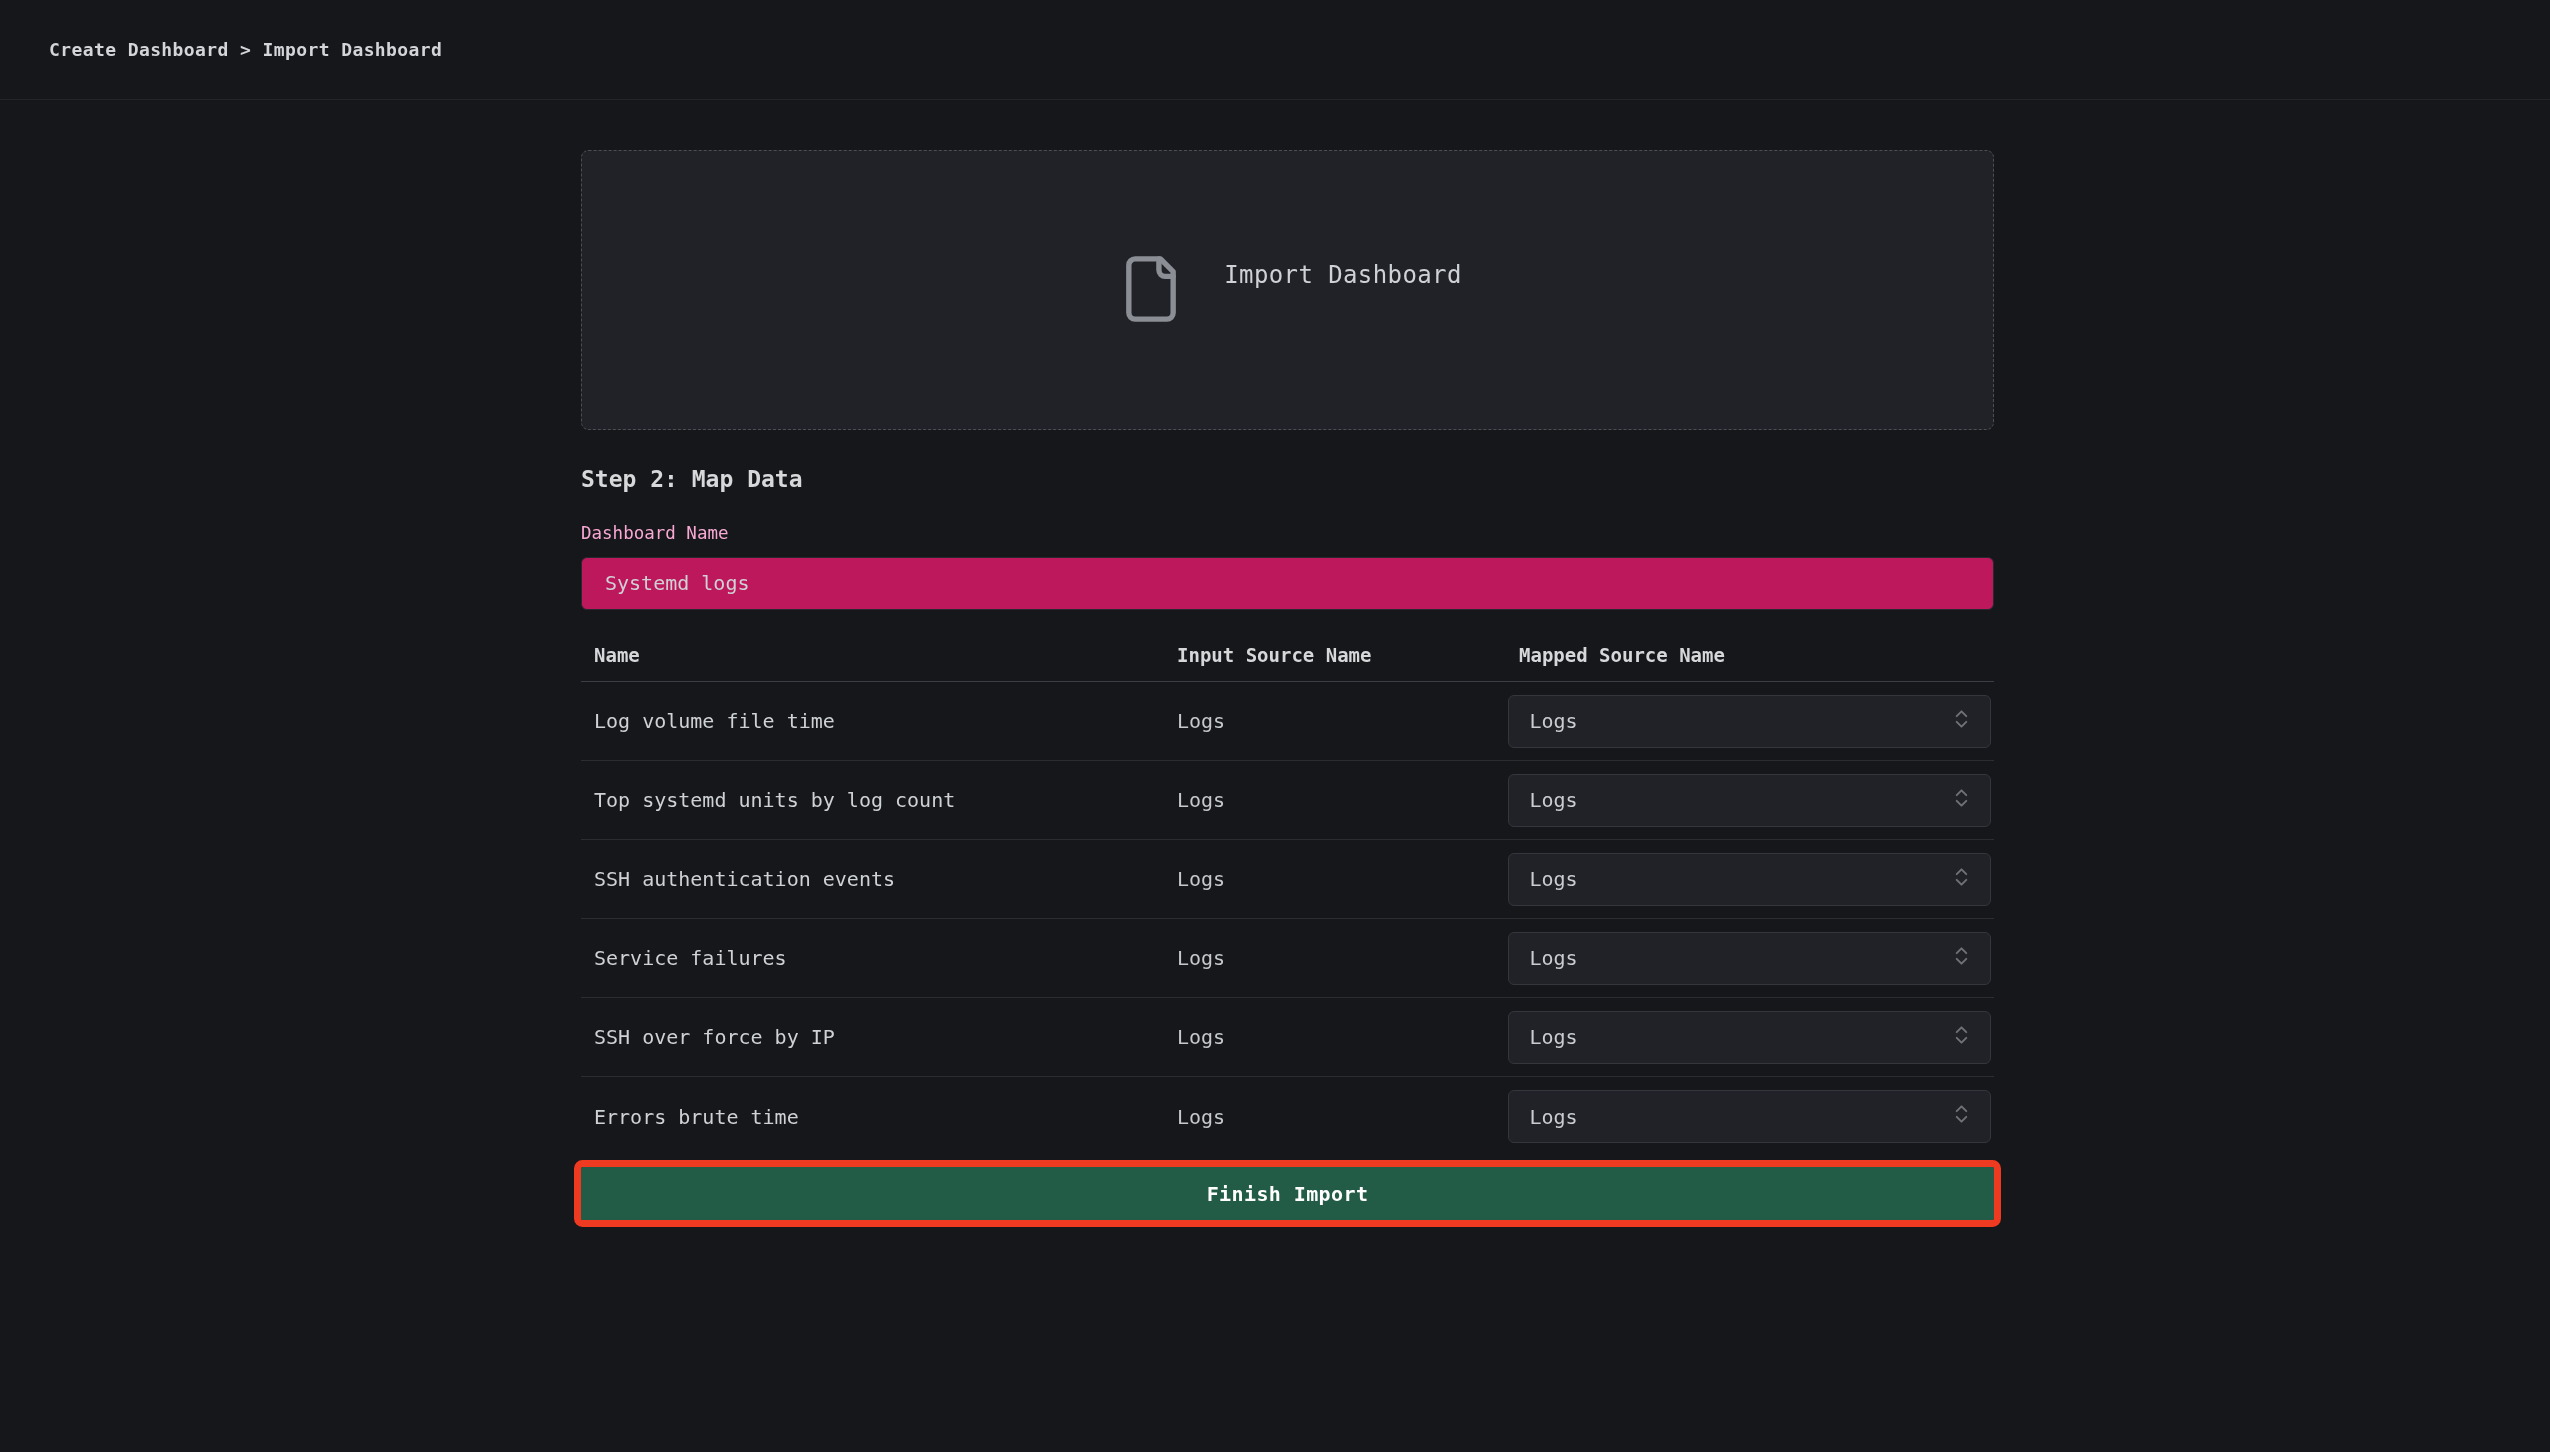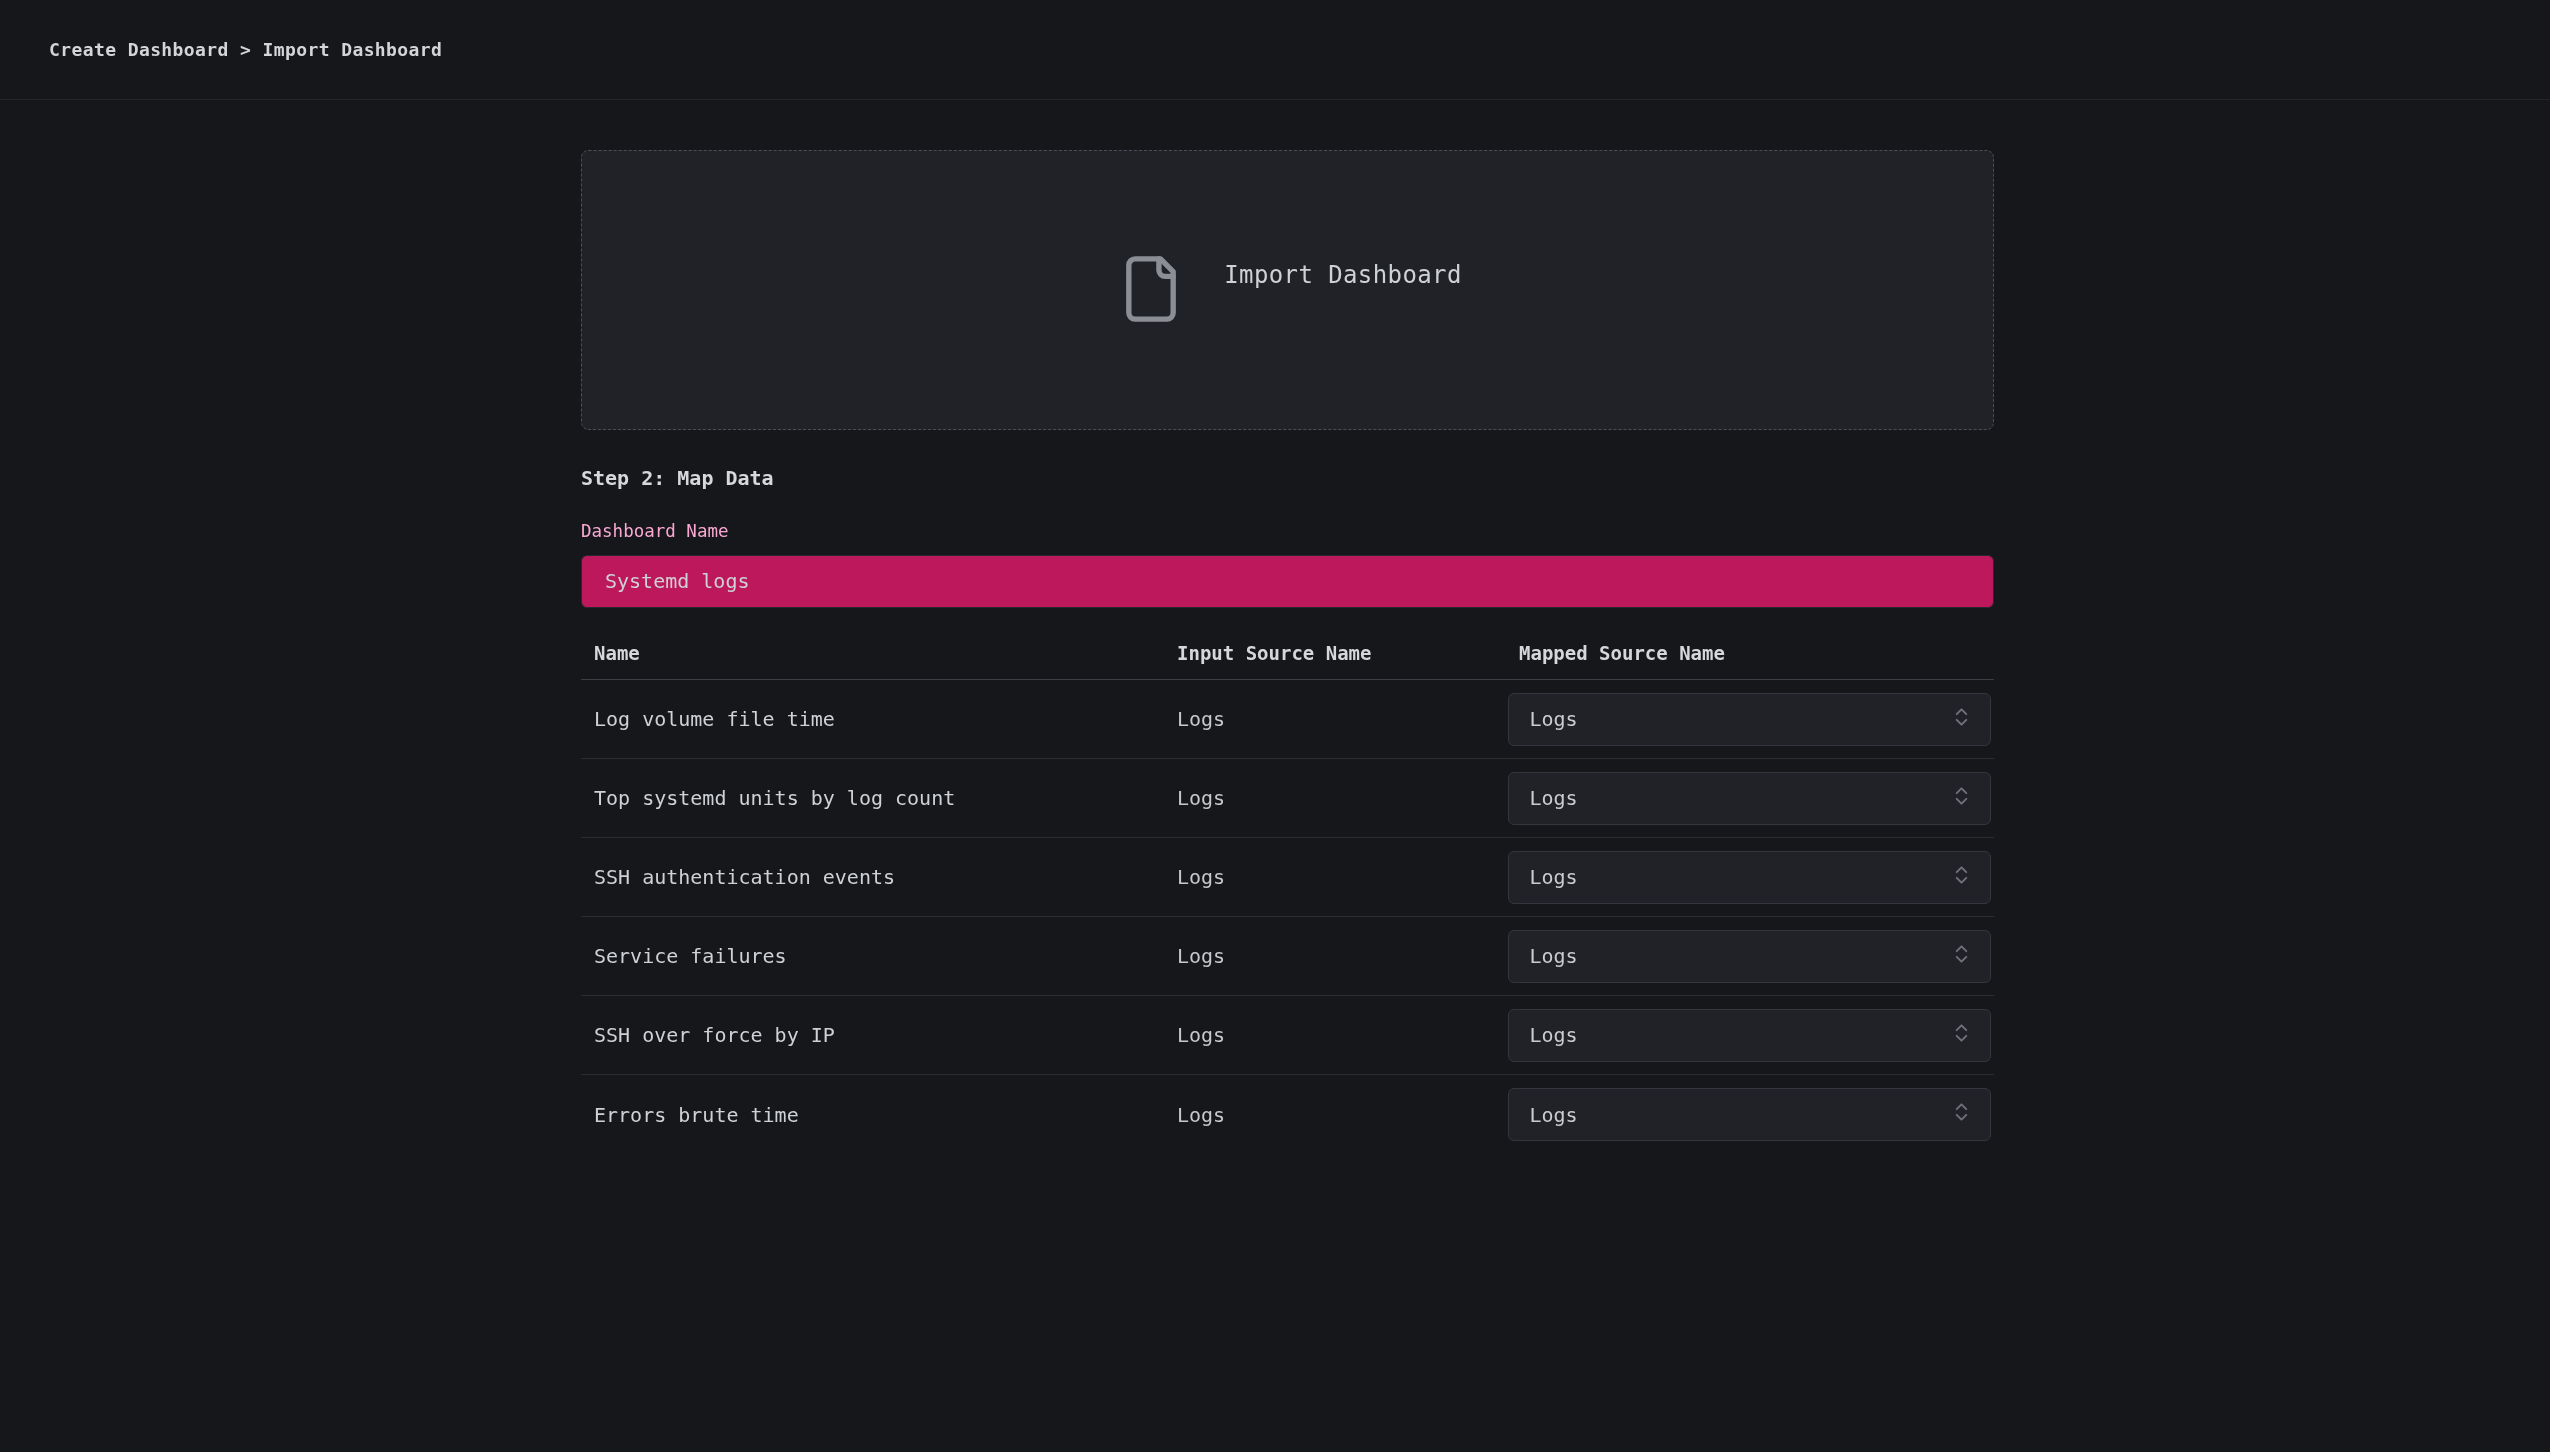--- a/index.html
+++ b/index.html
@@ -53,21 +53,21 @@
     margin-bottom: 31px;
     letter-spacing: 0.4px;
   }
   .dz-subtitle {
     font-size: 18px;
     color: #83868b;
   }
   
   .step-heading {
     margin-top: 36px;
-    font-size: 20px;
+    font-size: 23px;
     font-weight: bold;
     color: #d6d8da;
   }
   .field-label {
     margin-top: 31px;
     font-size: 17.5px;
     color: #f9a8d4;
   }
   .text-input {
     display: block;
@@ -256,15 +256,16 @@
         <span>
           <svg width="23" height="26" viewBox="0 0 24 24" fill="none" stroke-width="2" stroke-linecap="round" stroke-linejoin="round">
               <path d="m7 9 5-5 5 5"></path>
               <path d="m7 15 5 5 5-5"></path>
             </svg>
         </span>
       </div>
     </div>
   </div>
 
+  <button class="finish-button">Finish Import</button>
 
 </main>
 
 
 </body></html>

